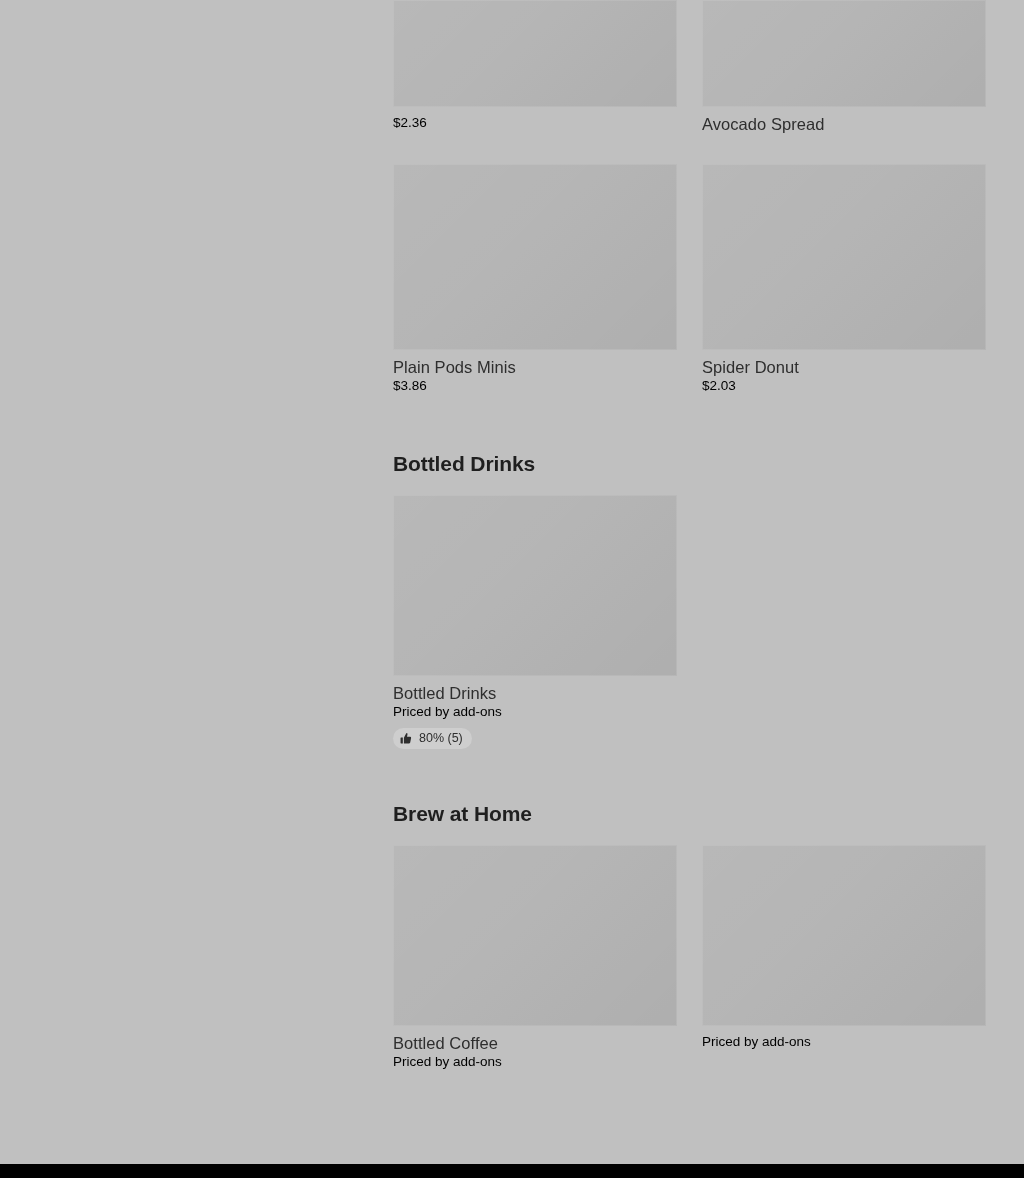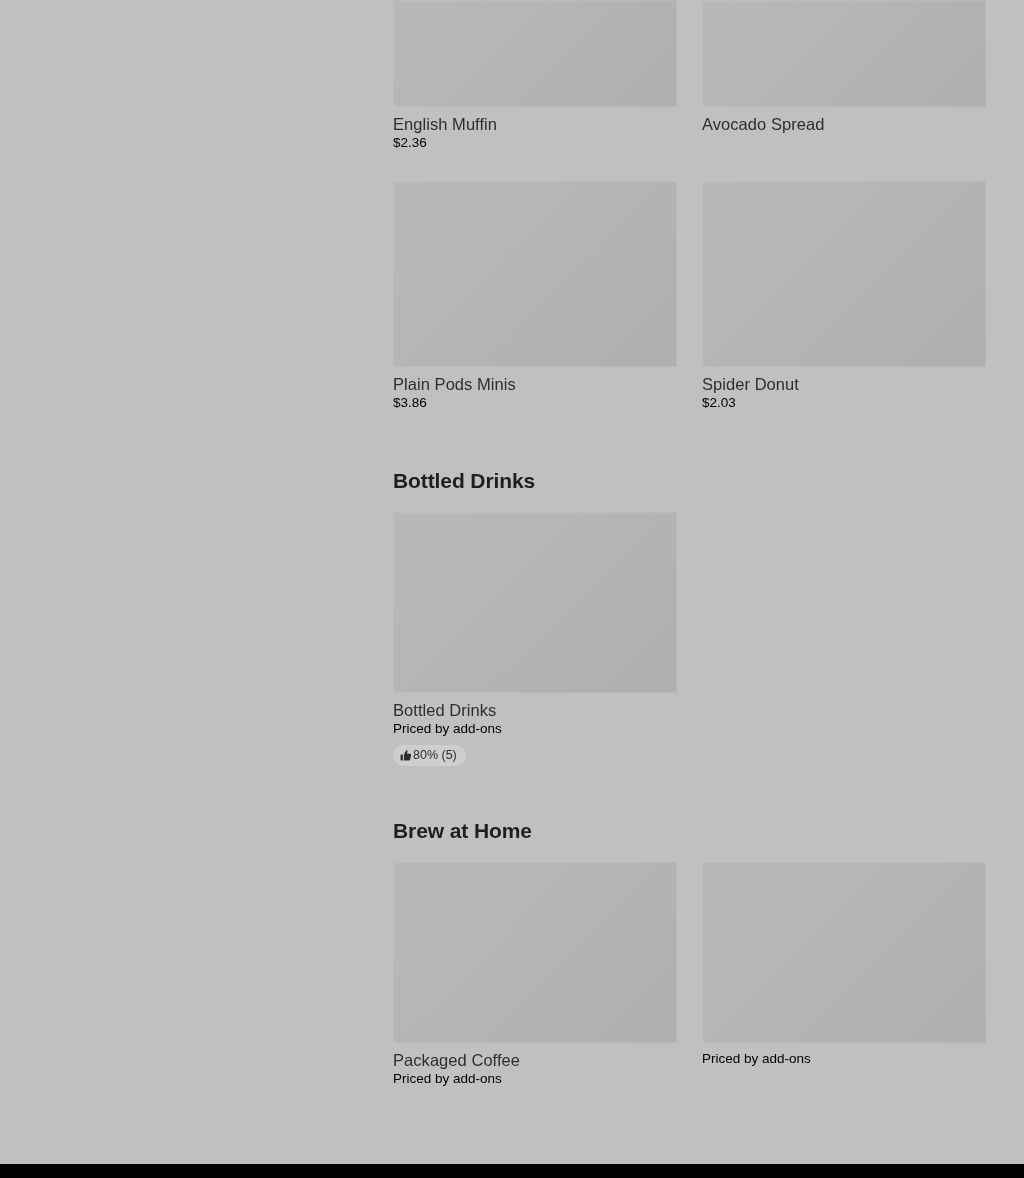--- a/index.html
+++ b/index.html
@@ -72,20 +72,21 @@
     font-size: 13.5px;
     line-height: 17px;
     color: #000000;
     margin-top: 0;
     font-weight: 400;
   }
 
   .rating-badge {
     display: inline-flex;
     align-items: center;
+    gap: 6px;
     margin-top: 8px;
     padding: 3px 9px 3px 7px;
     border-radius: 12px;
     background: rgba(255,255,255,0.22);
     font-size: 12.5px;
     line-height: 15px;
     color: #2e2e2e;
   }
   .rating-badge .thumb-ico {
     display: inline-block;
@@ -124,21 +125,20 @@
 <body>
 
 <div id="app">
   <div class="content-col">
 
     <div class="grid">
 
       <div class="card">
         <div class="card-thumb h-clip"></div>
         <div class="card-body">
-          <div class="card-title">English Muffin</div>
           <div class="card-sub">$2.36</div>
         </div>
       </div>
 
       <div class="card">
         <div class="card-thumb h-clip"></div>
         <div class="card-body">
           <div class="card-title">Avocado Spread</div>
         </div>
       </div>
@@ -195,21 +195,21 @@
 
     <div class="section-head">Brew at Home</div>
 
     <div class="sec-head-gap"></div>
 
     <div class="grid">
 
       <div class="card">
         <div class="card-thumb h-tall"></div>
         <div class="card-body">
-          <div class="card-title">Packaged Coffee</div>
+          <div class="card-title">Bottled Coffee</div>
           <div class="card-sub">Priced by add-ons</div>
         </div>
       </div>
 
       <div class="card">
         <div class="card-thumb h-tall"></div>
         <div class="card-body">
           <div class="card-sub">Priced by add-ons</div>
         </div>
       </div>

